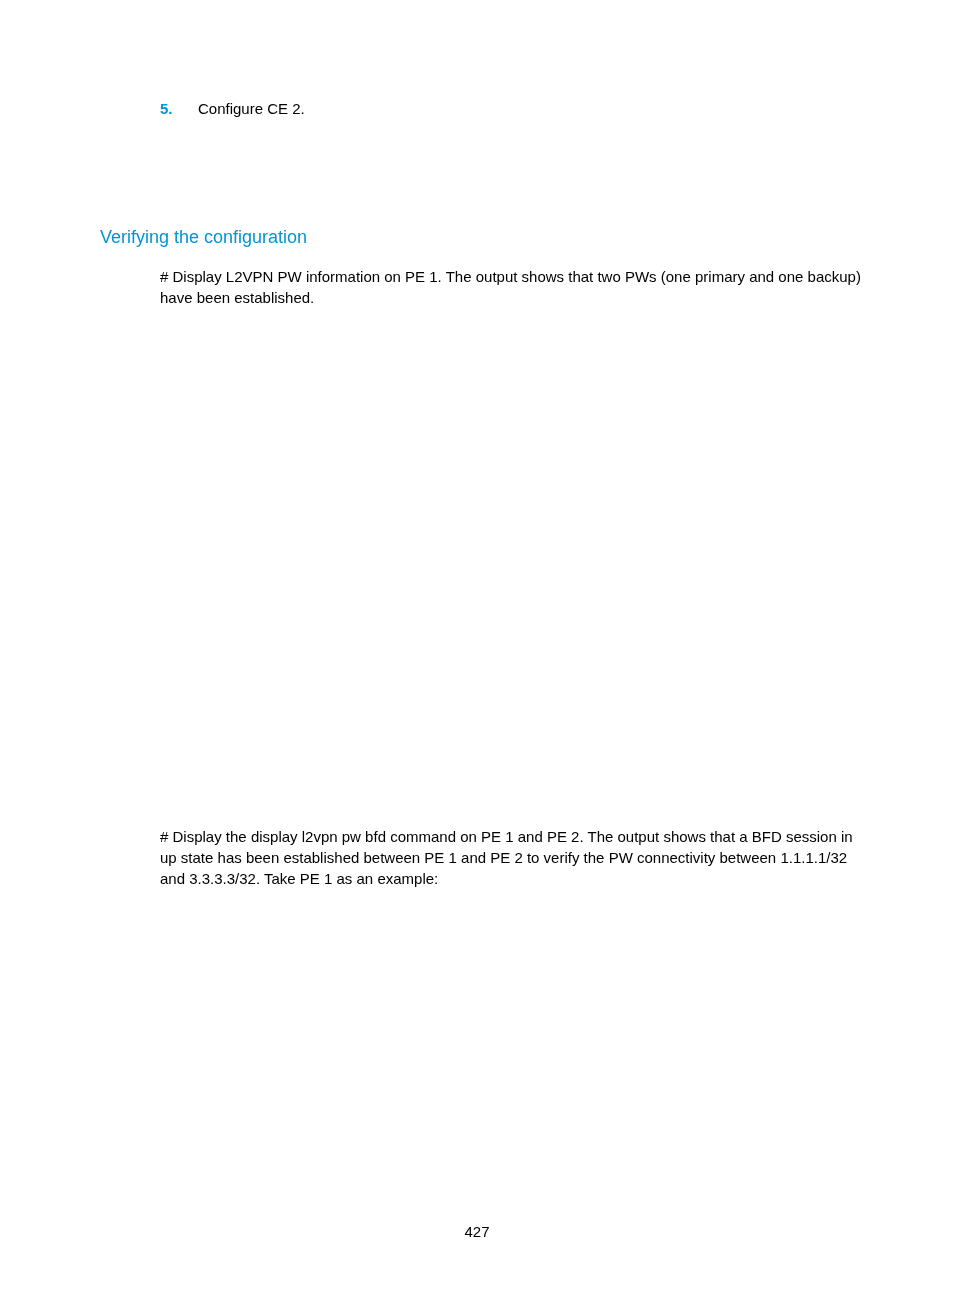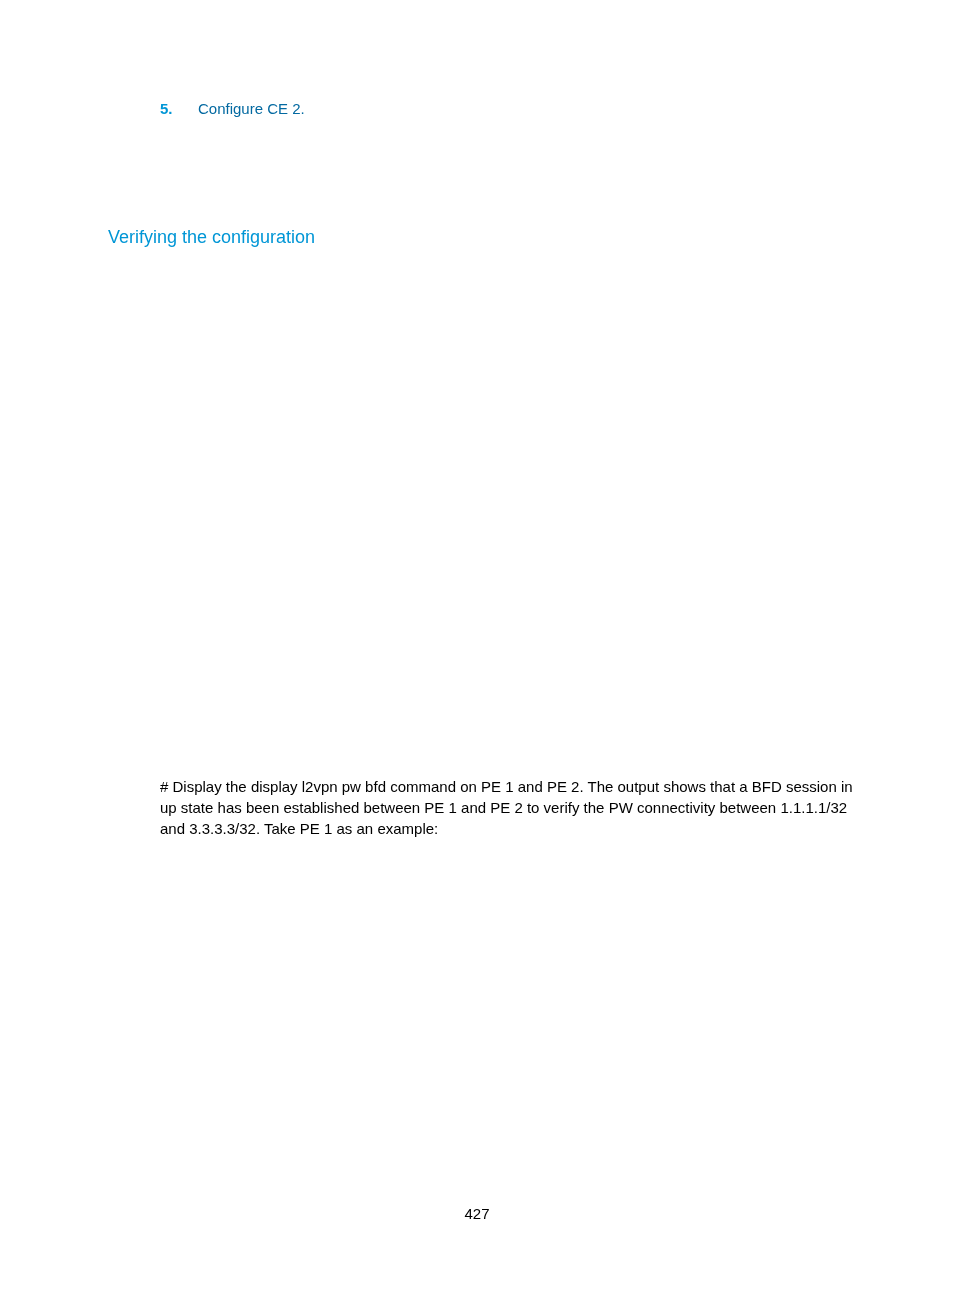--- a/index.html
+++ b/index.html
@@ -21,60 +21,61 @@
   }
   .step-num {
     color: #0096d6;
     font-weight: bold;
     font-size: 15px;
     width: 38px;
     flex-shrink: 0;
   }
   .step-text {
     font-size: 15px;
-    color: #0369a1;
+    color: #000000;
   }
   .section-heading {
     color: #0096d6;
     font-size: 18px;
     font-weight: normal;
     margin-top: 110px;
     margin-bottom: 18px;
-    margin-left: 16px;
+    margin-left: 8px;
   }
   .body-para {
     font-size: 15px;
     margin-left: 68px;
     line-height: 1.4;
     margin-bottom: 8px;
   }
   .gap-1 { height: 188px; }
   .gap-2 { height: 164px; }
   .gap-3 { height: 158px; }
   .bold { font-weight: normal; }
   .footer {
     position: absolute;
-    bottom: 74px;
+    bottom: 56px;
     width: 954px;
     text-align: center;
     font-size: 15px;
   }
 </style>
 </head>
 <body>
 
 <div class="page">
 
   <div class="step-row">
     <div class="step-num">5.</div>
     <div class="step-text">Configure CE 2.</div>
   </div>
 
   <div class="section-heading">Verifying the configuration</div>
 
+  <div class="body-para"># Display L2VPN PW information on PE 1. The output shows that two PWs (one primary and one backup) have been established.</div>
 
   <div class="gap-1"></div>
 
 
   <div class="gap-2"></div>
 
 
   <div class="gap-3"></div>
 
   <div class="body-para">

